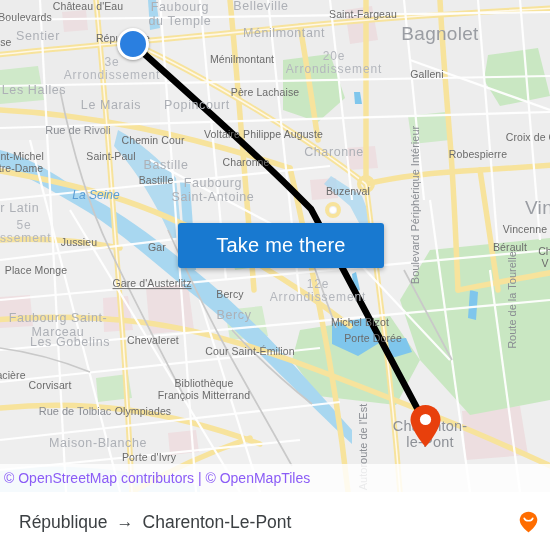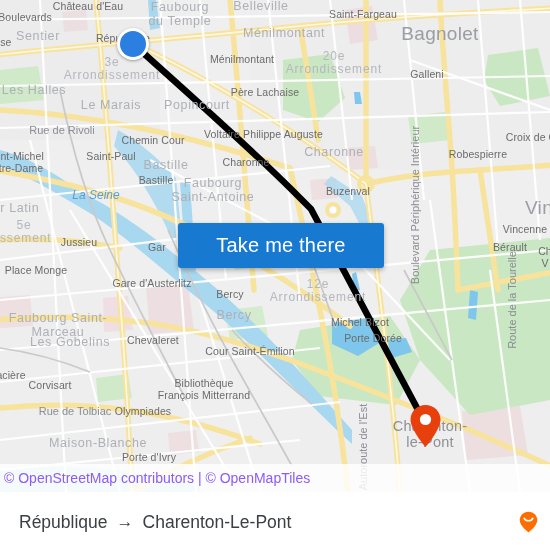--- a/index.html
+++ b/index.html
@@ -231,21 +231,21 @@
         <div class="maplabel lbl-poi" style="left: 123px; top: 39px;">République</div>
         <div class="maplabel lbl-neigh" style="left: 284px; top: 33px;">Ménilmontant</div>
         <div class="maplabel lbl-district" style="left: 112px; top: 69px;">3e<br>Arrondissement</div>
         <div class="maplabel lbl-poi" style="left: 242px; top: 60px;">Ménilmontant</div>
         <div class="maplabel lbl-district" style="left: 334px; top: 63px;">20e<br>Arrondissement</div>
         <div class="maplabel lbl-poi" style="left: 427px; top: 75px;">Galleni</div>
         <div class="maplabel lbl-neigh" style="left: 34px; top: 90px;">Les Halles</div>
         <div class="maplabel lbl-neigh" style="left: 111px; top: 105px;">Le Marais</div>
         <div class="maplabel lbl-neigh" style="left: 197px; top: 105px;">Popincourt</div>
         <div class="maplabel lbl-poi" style="left: 265px; top: 93px;">Père Lachaise</div>
-        <div class="maplabel lbl-road" style="left: 62px; top: 130px;">Rue de Rivoli</div>
+        <div class="maplabel lbl-road" style="left: 78px; top: 130px;">Rue de Rivoli</div>
         <div class="maplabel lbl-poi" style="left: 153px; top: 141px;">Chemin Cour</div>
         <div class="maplabel lbl-poi" style="left: 222px; top: 135px;">Voltaire</div>
         <div class="maplabel lbl-poi" style="left: 283px; top: 135px;">Philippe Auguste</div>
         <div class="maplabel lbl-poi" style="left: 531px; top: 138px;">Croix de C</div>
         <div class="maplabel lbl-poi" style="left: 478px; top: 155px;">Robespierre</div>
         <div class="maplabel lbl-poi" style="left: 111px; top: 157px;">Saint-Paul</div>
         <div class="maplabel lbl-neigh" style="left: 166px; top: 165px;">Bastille</div>
         <div class="maplabel lbl-poi" style="left: 246px; top: 163px;">Charonne</div>
         <div class="maplabel lbl-neigh" style="left: 334px; top: 152px;">Charonne</div>
         <div class="maplabel lbl-poi" style="left: 18px; top: 163px;">aint-Michel<br>otre-Dame</div>
@@ -255,21 +255,21 @@
         <div class="maplabel lbl-water" style="left: 96px; top: 196px;">La Seine</div>
         <div class="maplabel lbl-neigh" style="left: 16px; top: 208px;">er Latin</div>
         <div class="maplabel lbl-bigcity" style="left: 539px; top: 208px;">Vin</div>
         <div class="maplabel lbl-poi" style="left: 525px; top: 230px;">Vincenne</div>
         <div class="maplabel lbl-district" style="left: 24px; top: 232px;">5e<br>issement</div>
         <div class="maplabel lbl-poi" style="left: 79px; top: 243px;">Jussieu</div>
         <div class="maplabel lbl-poi" style="left: 510px; top: 248px;">Bérault</div>
         <div class="maplabel lbl-poi" style="left: 545px; top: 258px;">Ch<br>V</div>
         <div class="maplabel lbl-poi" style="left: 157px; top: 248px;">Gar</div>
         <div class="maplabel lbl-poi" style="left: 36px; top: 271px;">Place Monge</div>
-        <div class="maplabel lbl-poi" style="left: 152px; top: 284px;">Gare d'Austerlitz</div>
+        <div class="maplabel lbl-poi" style="left: 152px; top: 284px; text-decoration: underline;">Gare d'Austerlitz</div>
         <div class="maplabel lbl-poi" style="left: 230px; top: 295px;">Bercy</div>
         <div class="maplabel lbl-district" style="left: 318px; top: 291px;">12e<br>Arrondissement</div>
         <div class="maplabel lbl-neigh" style="left: 58px; top: 310px; margin-top: 15px;">Faubourg Saint-<br>Marceau</div>
         <div class="maplabel lbl-neigh" style="left: 234px; top: 315px;">Bercy</div>
         <div class="maplabel lbl-poi" style="left: 360px; top: 323px;">Michel Bizot</div>
         <div class="maplabel lbl-poi" style="left: 373px; top: 339px;">Porte Dorée</div>
         <div class="maplabel lbl-neigh" style="left: 70px; top: 342px;">Les Gobelins</div>
         <div class="maplabel lbl-poi" style="left: 153px; top: 341px;">Chevaleret</div>
         <div class="maplabel lbl-poi" style="left: 250px; top: 352px;">Cour Saint-Émilion</div>
         <div class="maplabel lbl-poi" style="left: 11px; top: 376px;">acière</div>

